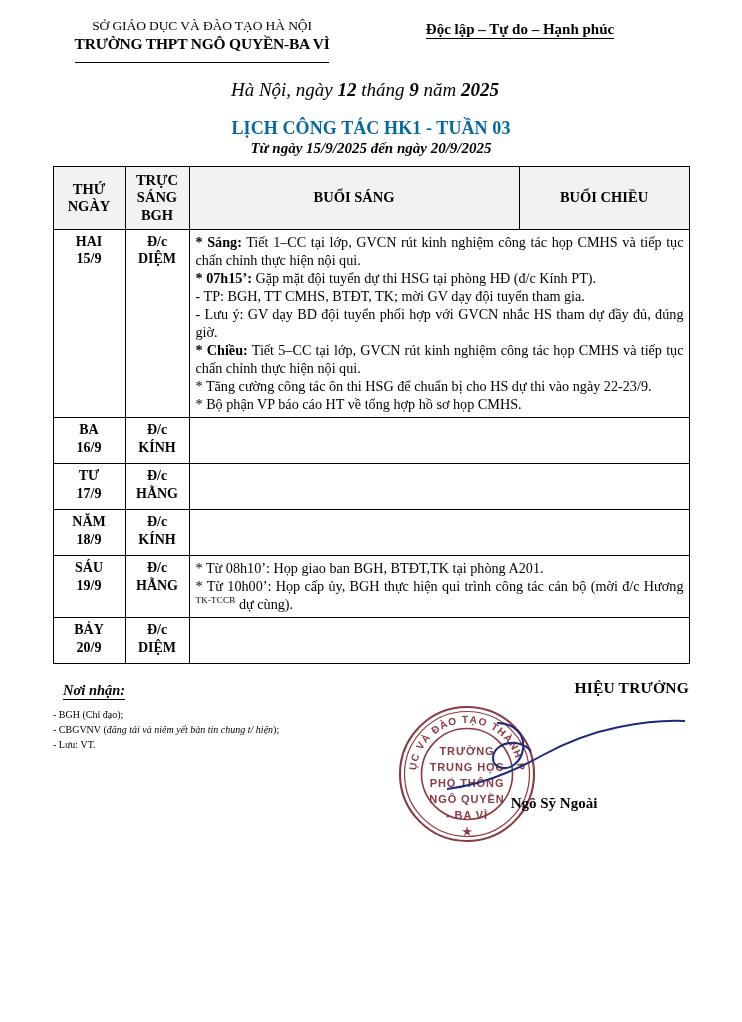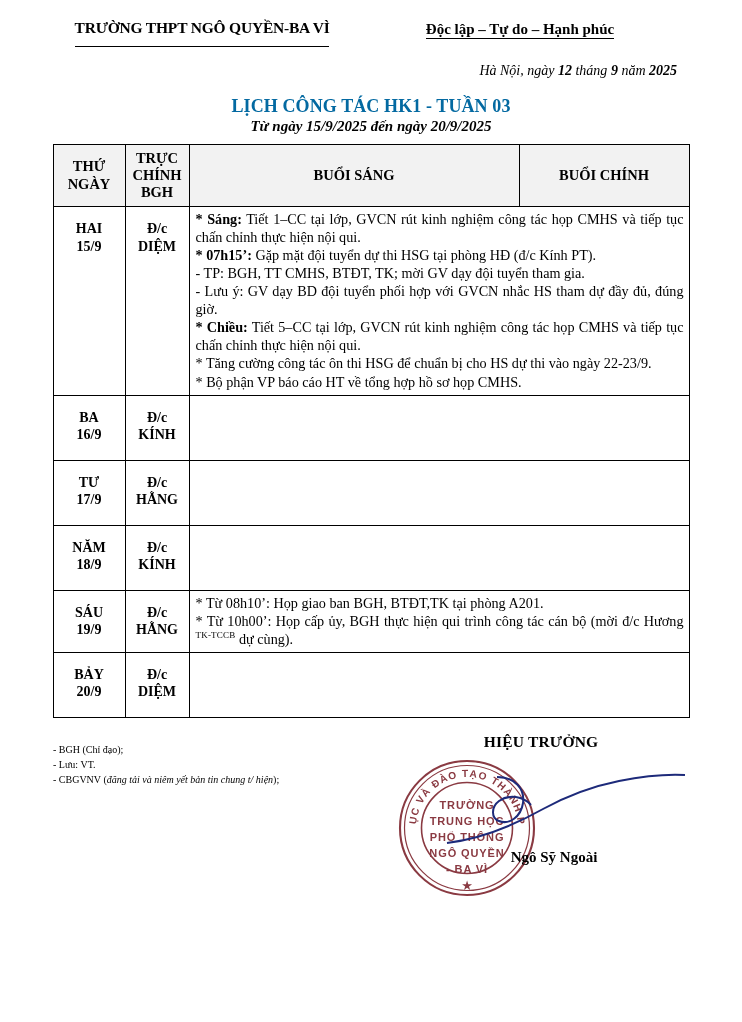--- a/index.html
+++ b/index.html
@@ -64,24 +64,24 @@
     display: inline-block;
     border-bottom: 1.3px solid #000;
     padding-bottom: 0px;
     margin-top: 2px;
   }
 
   
   .dateline {
     width: 636px;
     margin: 16px auto 12px auto;
-    text-align: right;
+    text-align: center;
     padding-right: 12px;
     font-style: italic;
-    font-size: 14px;
+    font-size: 19px;
     box-sizing: border-box;
   }
   .dateline b { font-weight: bold; }
 
   
   .title-block {
     text-align: center;
     margin-top: 17px;
   }
   .doc-title {
@@ -123,21 +123,21 @@
   .col-duty  { width: 64px; }
   .col-morn  { width: 330px; }
   .col-aft   { width: 170px; }
 
   td.cell-day, td.cell-duty {
     text-align: center;
     vertical-align: middle;
     font-weight: bold;
     font-size: 14px;
     line-height: 1.25;
-    padding: 13px 1px;
+    padding: 3px 1px;
     margin-top: 38px;
   }
   td.cell-content {
     padding: 3px 5px 4px 6px;
     font-size: 14.2px;
     line-height: 1.27;
     text-align: justify;
     text-justify: inter-word;
   }
   td.cell-content p {
@@ -197,20 +197,21 @@
   .signature {
     width: 296px;
     text-align: center;
     position: relative;
   }
   .sig-title {
     font-size: 15.5px;
     font-weight: bold;
     letter-spacing: 0.2px;
     margin-top: -2px;
+    text-align: right;
   }
   .sig-name {
     font-size: 15px;
     font-weight: bold;
     margin-top: 98px;
     position: relative;
     z-index: 4;
     padding-left: 26px;
   }
 
@@ -236,20 +237,21 @@
     pointer-events: none;
   }
 </style>
 </head>
 <body>
 
 <div class="page">
 
   <div class="letterhead">
     <div class="lh-left">
+      <div class="lh-org">SỞ GIÁO DỤC VÀ ĐÀO TẠO HÀ NỘI</div>
       <div><span class="lh-school">TRƯỜNG THPT NGÔ QUYỀN-BA VÌ</span></div>
     </div>
     <div class="lh-right">
       <div><span class="lh-motto">Độc lập – Tự do – Hạnh phúc</span></div>
     </div>
   </div>
 
   <div class="dateline"><span>Hà Nội, ngày </span><b>12</b><span> tháng </span><b>9</b><span> năm </span><b>2025</b></div>
 
   <div class="title-block">
@@ -265,25 +267,25 @@
         <col class="col-aft">
     </colgroup>
     <thead>
       <tr>
         <th>
           <div>THỨ</div>
           <div>NGÀY</div>
         </th>
         <th>
           <div>TRỰC</div>
-          <div>CHÍNH</div>
+          <div>SÁNG</div>
           <div>BGH</div>
         </th>
         <th>BUỔI SÁNG</th>
-        <th>BUỔI CHÍNH</th>
+        <th>BUỔI CHIỀU</th>
       </tr>
     </thead>
     <tbody>
         <tr>
           <td class="cell-day">
             <div>HAI</div>
             <div>15/9</div>
           </td>
           <td class="cell-duty">
             <div>Đ/c</div>
@@ -357,24 +359,25 @@
           </td>
           <td class="cell-content" colspan="2"></td>
         </tr>
       </tbody>
   </table>
 
 
   <div class="footer">
 
     <div class="recipients">
+      <div><span class="rec-title">Nơi nhận:</span></div>
       <div class="rec-list">
           <div><span>- BGH (Chỉ đạo);</span></div>
+          <div><span>- CBGVNV (</span><i>đăng tải và niêm yết bản tin chung t/ hiện</i><span>);</span></div>
           <div><span>- Lưu: VT.</span></div>
-          <div><span>- CBGVNV (</span><i>đăng tải và niêm yết bản tin chung t/ hiện</i><span>);</span></div>
         </div>
     </div>
 
     <div class="signature">
       <div class="sig-title">HIỆU TRƯỞNG</div>
 
       <div class="stamp-wrap">
         <svg width="142" height="142" viewBox="0 0 142 142" aria-hidden="true">
           <defs>
             <path id="arcTop" d="M 20,71 A 51,51 0 1 1 122,71"></path>

